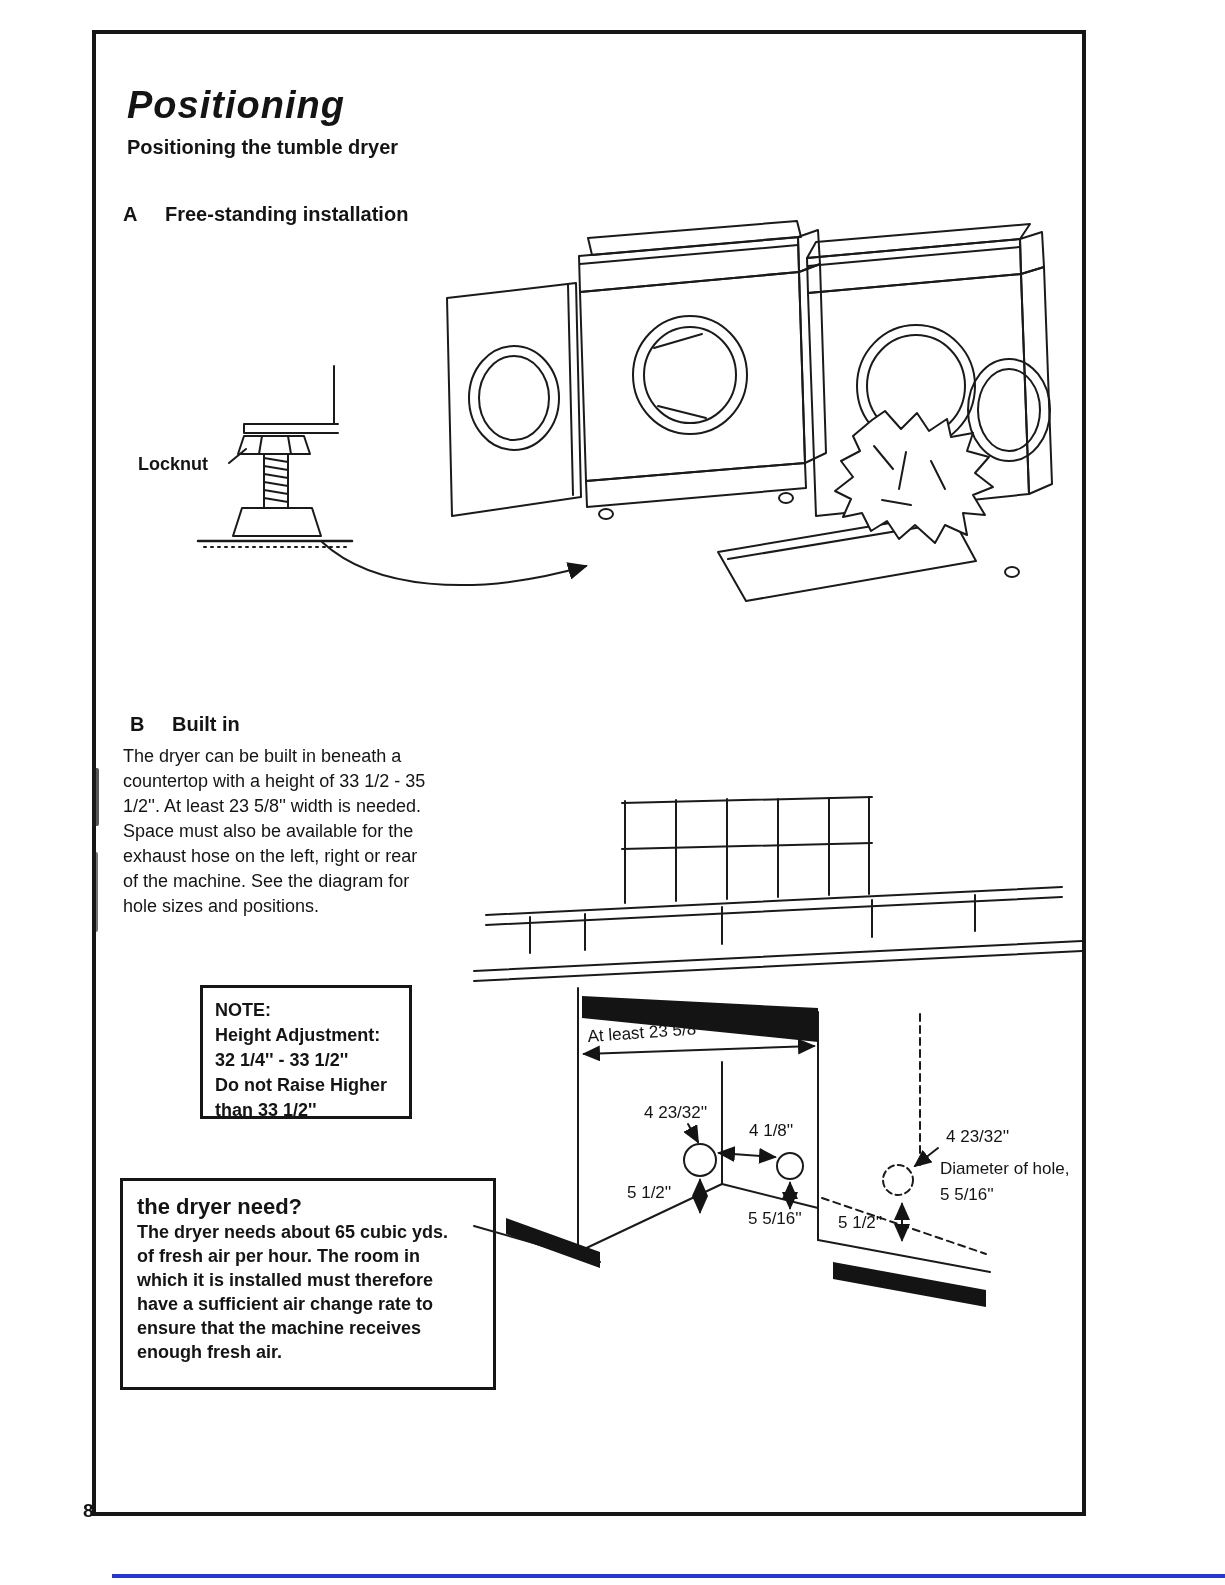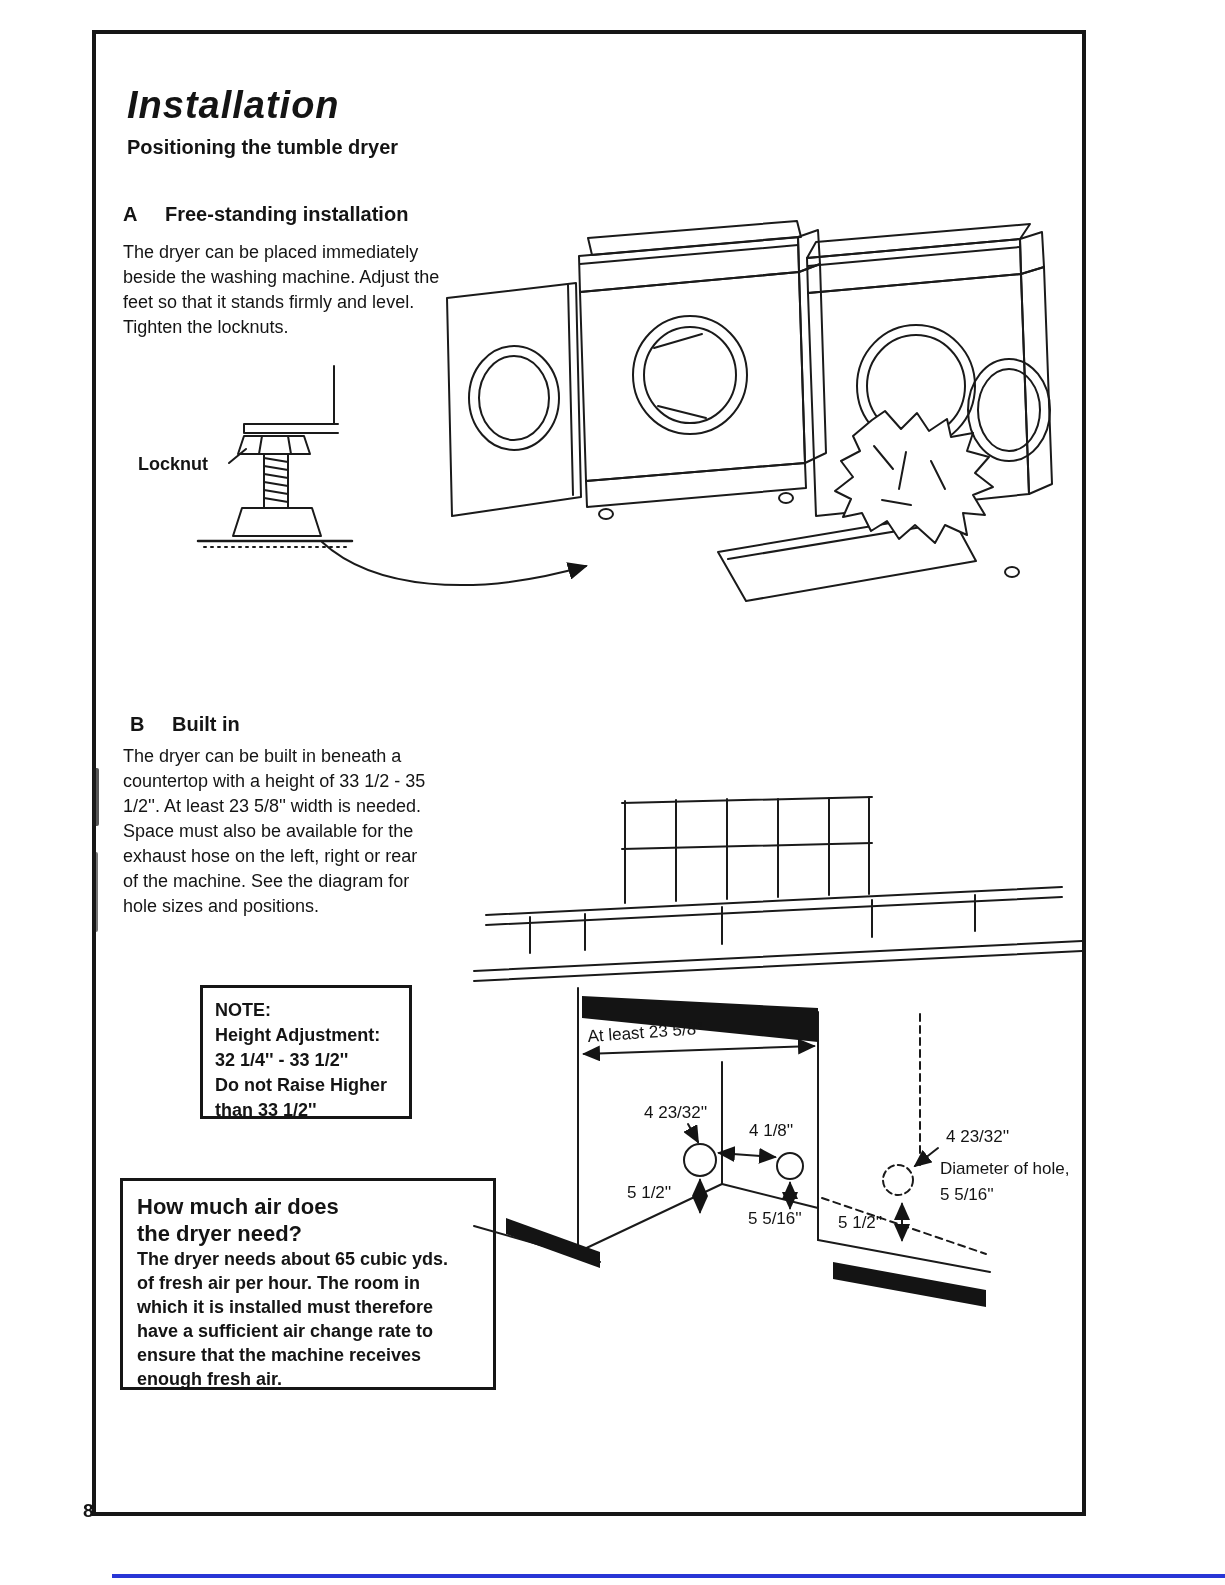--- a/index.html
+++ b/index.html
@@ -41,27 +41,26 @@
 </head>
 <body>
 
 <div class="page">
 
   <div class="frame"></div>
 
   <div class="smudge" style="left:93px; top:768px; width:6px; height:58px; opacity:.75;"></div>
   <div class="smudge" style="left:93px; top:852px; width:5px; height:80px; opacity:.6;"></div>
 
-  <div class="title">Installation</div>
+  <div class="title">Positioning</div>
   <div class="subtitle">Positioning the tumble dryer</div>
 
   <div class="sec-head" style="left:123px; top:203px;">
     <span class="sec-letter">A</span><span>Free-standing installation</span>
   </div>
-  <div class="body-text" style="left:123px; top:240px; width:338px;">The dryer can be placed immediately beside the washing machine. Adjust the feet so that it stands firmly and level. Tighten the locknuts.</div>
 
   <svg class="abs" style="left:118px; top:362px;" width="265" height="200" viewBox="118 362 265 200">
     <g class="lineart">
       <path d="M 334 366 L 334 424"></path>
       <path d="M 244 424 L 338 424 M 244 433 L 338 433 M 244 424 L 244 433"></path>
       <polygon points="244,436 304,436 310,454 238,454"></polygon>
       <path d="M 262 436 L 259 454 M 288 436 L 291 454"></path>
       <path d="M 264 454 L 264 508 M 288 454 L 288 508"></path>
       <path d="M 264 458 L 288 462 M 264 466 L 288 470 M 264 474 L 288 478 M 264 482 L 288 486 M 264 490 L 288 494 M 264 498 L 288 502"></path>
       <polygon points="242,508 312,508 321,536 233,536"></polygon>
@@ -126,21 +125,20 @@
 
   <div class="note-box">
     <div>NOTE:</div>
     <div>Height Adjustment:</div>
     <div>32 1/4'' - 33 1/2''</div>
     <div>Do not Raise Higher</div>
     <div>than 33 1/2''</div>
   </div>
 
   <div class="air-box">
-    <div class="air-head">How much air does</div>
     <div class="air-head">the dryer need?</div>
     <div class="air-body">The dryer needs about 65 cubic yds. of fresh air per hour. The room in which it is installed must therefore have a sufficient air change rate to ensure that the machine receives enough fresh air.</div>
   </div>
 
   <svg class="abs" style="left:470px; top:778px;" width="616" height="556" viewBox="470 778 616 556">
     <defs>
       <marker id="ae" markerWidth="9" markerHeight="8" refX="8" refY="4" orient="auto">
         <path d="M0,0 L9,4 L0,8 z" fill="#141414"></path>
       </marker>
       <marker id="as" markerWidth="9" markerHeight="8" refX="1" refY="4" orient="auto">

